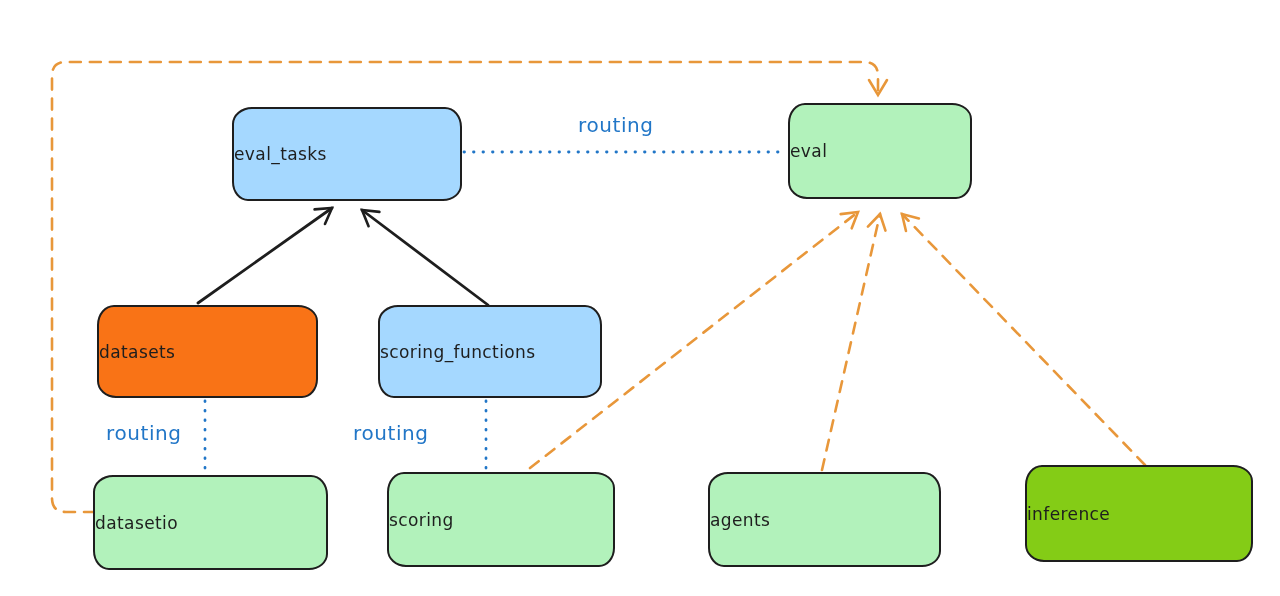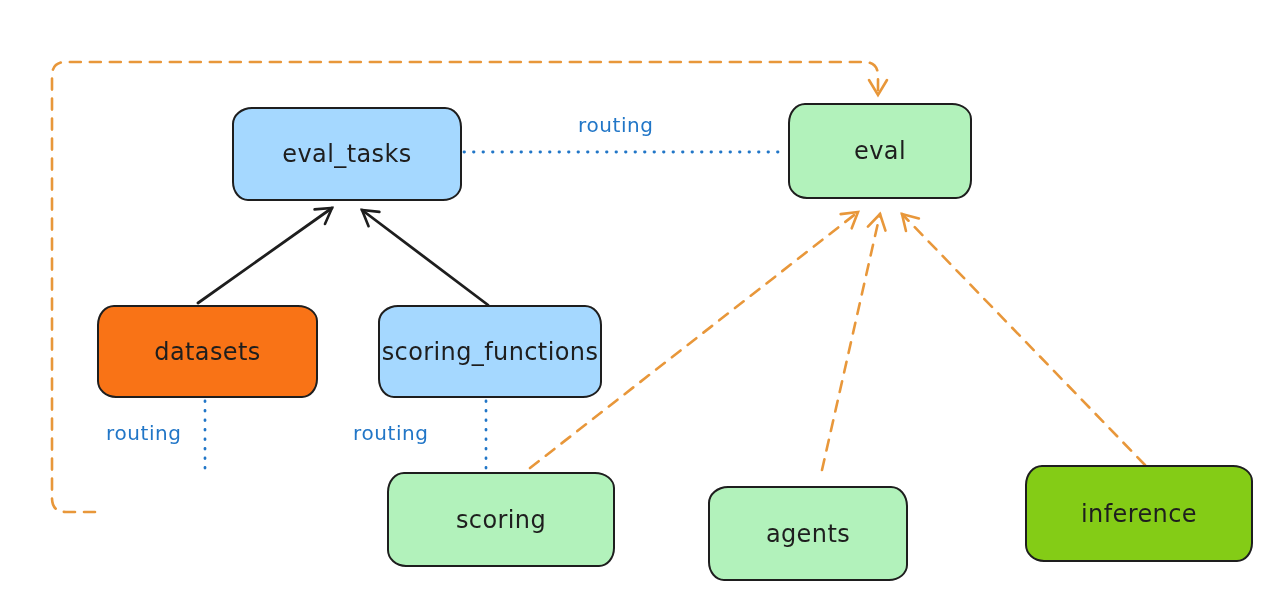--- a/index.html
+++ b/index.html
@@ -20,35 +20,35 @@
     left: 0; top: 0;
     width: 1280px;
     height: 596px;
   }
   .node {
     position: absolute;
     box-sizing: border-box;
     border: 2.6px solid #1e1e1e;
     display: flex;
     align-items: center;
-    justify-content: center;
-    font-size: 24px;
+    justify-content: flex-start;
+    font-size: 17px;
     letter-spacing: 0.4px;
     color: #1e1e1e;
     z-index: 2;
   }
   .node.r1 { border-radius: 20px 17px 19px 16px / 17px 20px 16px 19px; }
   .node.r2 { border-radius: 17px 20px 16px 19px / 20px 16px 19px 17px; }
   #n-eval_tasks        { left: 232px;  top: 107px; width: 230px; height: 94px; }
   #n-eval              { left: 788px;  top: 103px; width: 184px; height: 96px; }
   #n-datasets          { left: 97px;   top: 305px; width: 221px; height: 93px; }
   #n-scoring_functions { left: 378px;  top: 305px; width: 224px; height: 93px; }
   #n-datasetio         { left: 93px;   top: 475px; width: 235px; height: 95px; }
   #n-scoring           { left: 387px;  top: 472px; width: 228px; height: 95px; }
-  #n-agents            { left: 708px;  top: 472px; width: 200px; height: 95px; margin-top: 14px; }
+  #n-agents            { left: 708px;  top: 472px; width: 233px; height: 95px; }
   #n-inference         { left: 1025px; top: 465px; width: 228px; height: 97px; }
   .edge-label {
     position: absolute;
     font-size: 20px;
     font-weight: 400;
     letter-spacing: 0.6px;
     z-index: 3;
   }
   #lbl-routing-top  { left: 578px; top: 113px; }
   #lbl-routing-left { left: 106px; top: 421px; }
@@ -87,20 +87,23 @@
   </div>
   <div class="node r2" id="n-eval" style="background-color: rgb(178, 242, 187);">
     <span>eval</span>
   </div>
   <div class="node r2" id="n-datasets" style="background-color: #f97316;">
     <span>datasets</span>
   </div>
   <div class="node r1" id="n-scoring_functions" style="background-color: rgb(165, 216, 255);">
     <span>scoring_functions</span>
   </div>
+  <div class="node r1" id="n-datasetio" style="background-color: rgb(178, 242, 187);">
+    <span>datasetio</span>
+  </div>
   <div class="node r2" id="n-scoring" style="background-color: rgb(178, 242, 187);">
     <span>scoring</span>
   </div>
   <div class="node r1" id="n-agents" style="background-color: rgb(178, 242, 187);">
     <span>agents</span>
   </div>
   <div class="node r2" id="n-inference" style="background-color: #84cc16;">
     <span>inference</span>
   </div>
 

